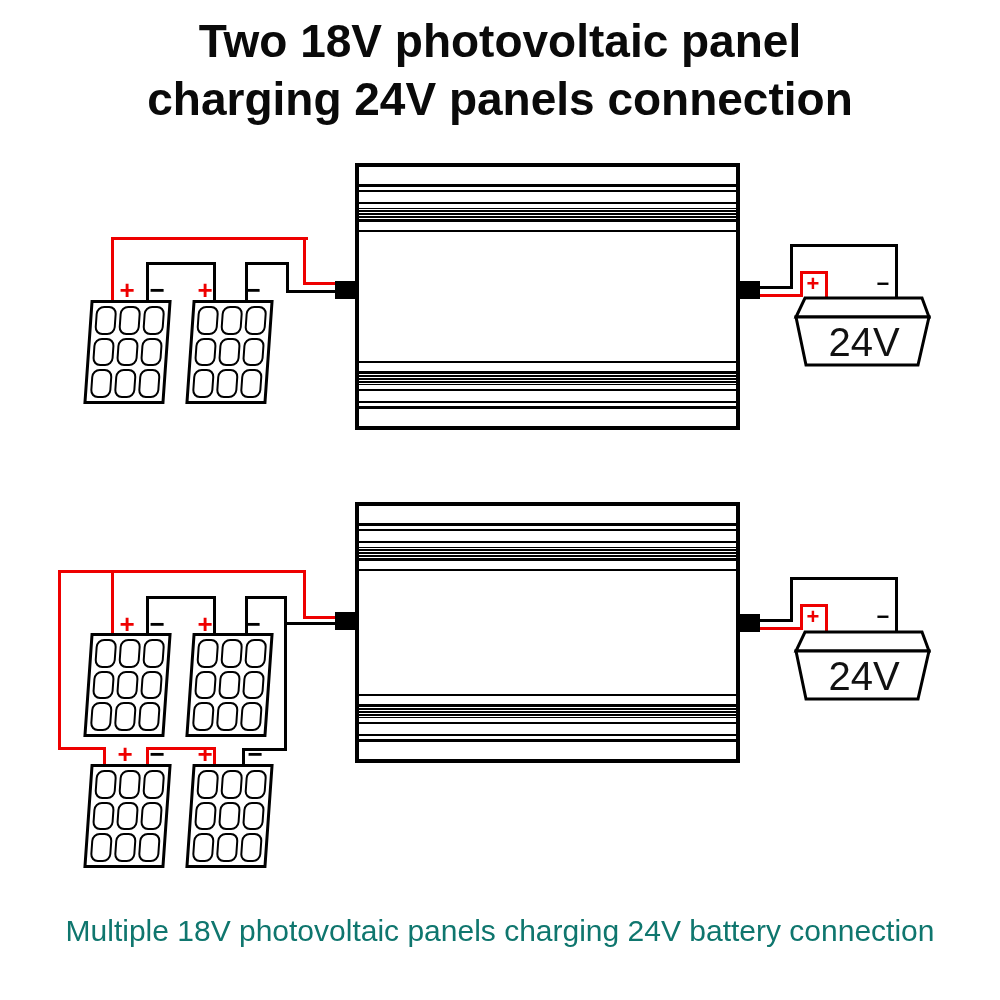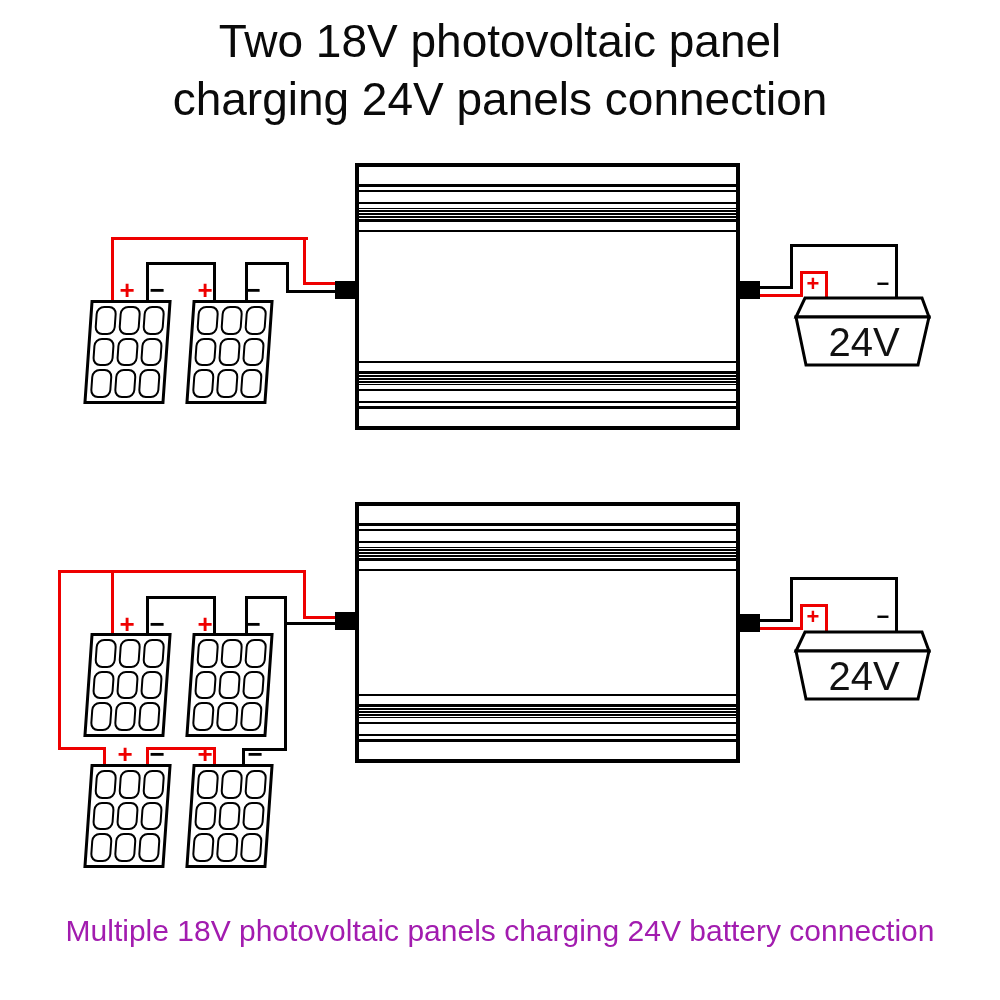--- a/index.html
+++ b/index.html
@@ -1,21 +1,21 @@
 <!DOCTYPE html>
 <html style="--pos: #ee0000; --neg: #000000;"><head>
 <meta charset="utf-8">
 <style>
   html,body{margin:0;padding:0;background:#fff;}
   .stage{position:relative;width:1000px;height:1000px;background:#fff;overflow:hidden;
          font-family:"Liberation Sans",sans-serif;}
   .title{position:absolute;top:12px;left:0;width:1000px;text-align:center;
-         font-size:46px;font-weight:400;line-height:58px;color:#0a0a0a;}
+         font-size:46px;font-weight:700;line-height:58px;color:#0a0a0a;}
   .caption{position:absolute;top:913px;left:0;width:1000px;text-align:center;
-         font-size:30px;font-weight:400;line-height:36px;color:#a21caf;}
+         font-size:30px;font-weight:400;line-height:36px;color:#0f766e;}
   .wire{position:absolute;background:var(--neg,#000);}
   .wire.pos{background:var(--pos,#ee0000);}
   .panel{position:absolute;box-sizing:border-box;width:81px;height:104px;
          border:3px solid #000;background:#fff;transform:skewX(-4deg);
          display:grid;grid-template-columns:repeat(3,1fr);grid-template-rows:repeat(3,1fr);
          gap:3px;padding:3px;z-index:2;}
   .cell{border:2.5px solid #000;border-radius:8px;background:#fff;}
   .term{position:absolute;width:26px;text-align:center;font-size:26px;font-weight:700;
         line-height:28px;color:#000;z-index:3;}
   .term.pos{color:var(--pos,#ee0000);}

